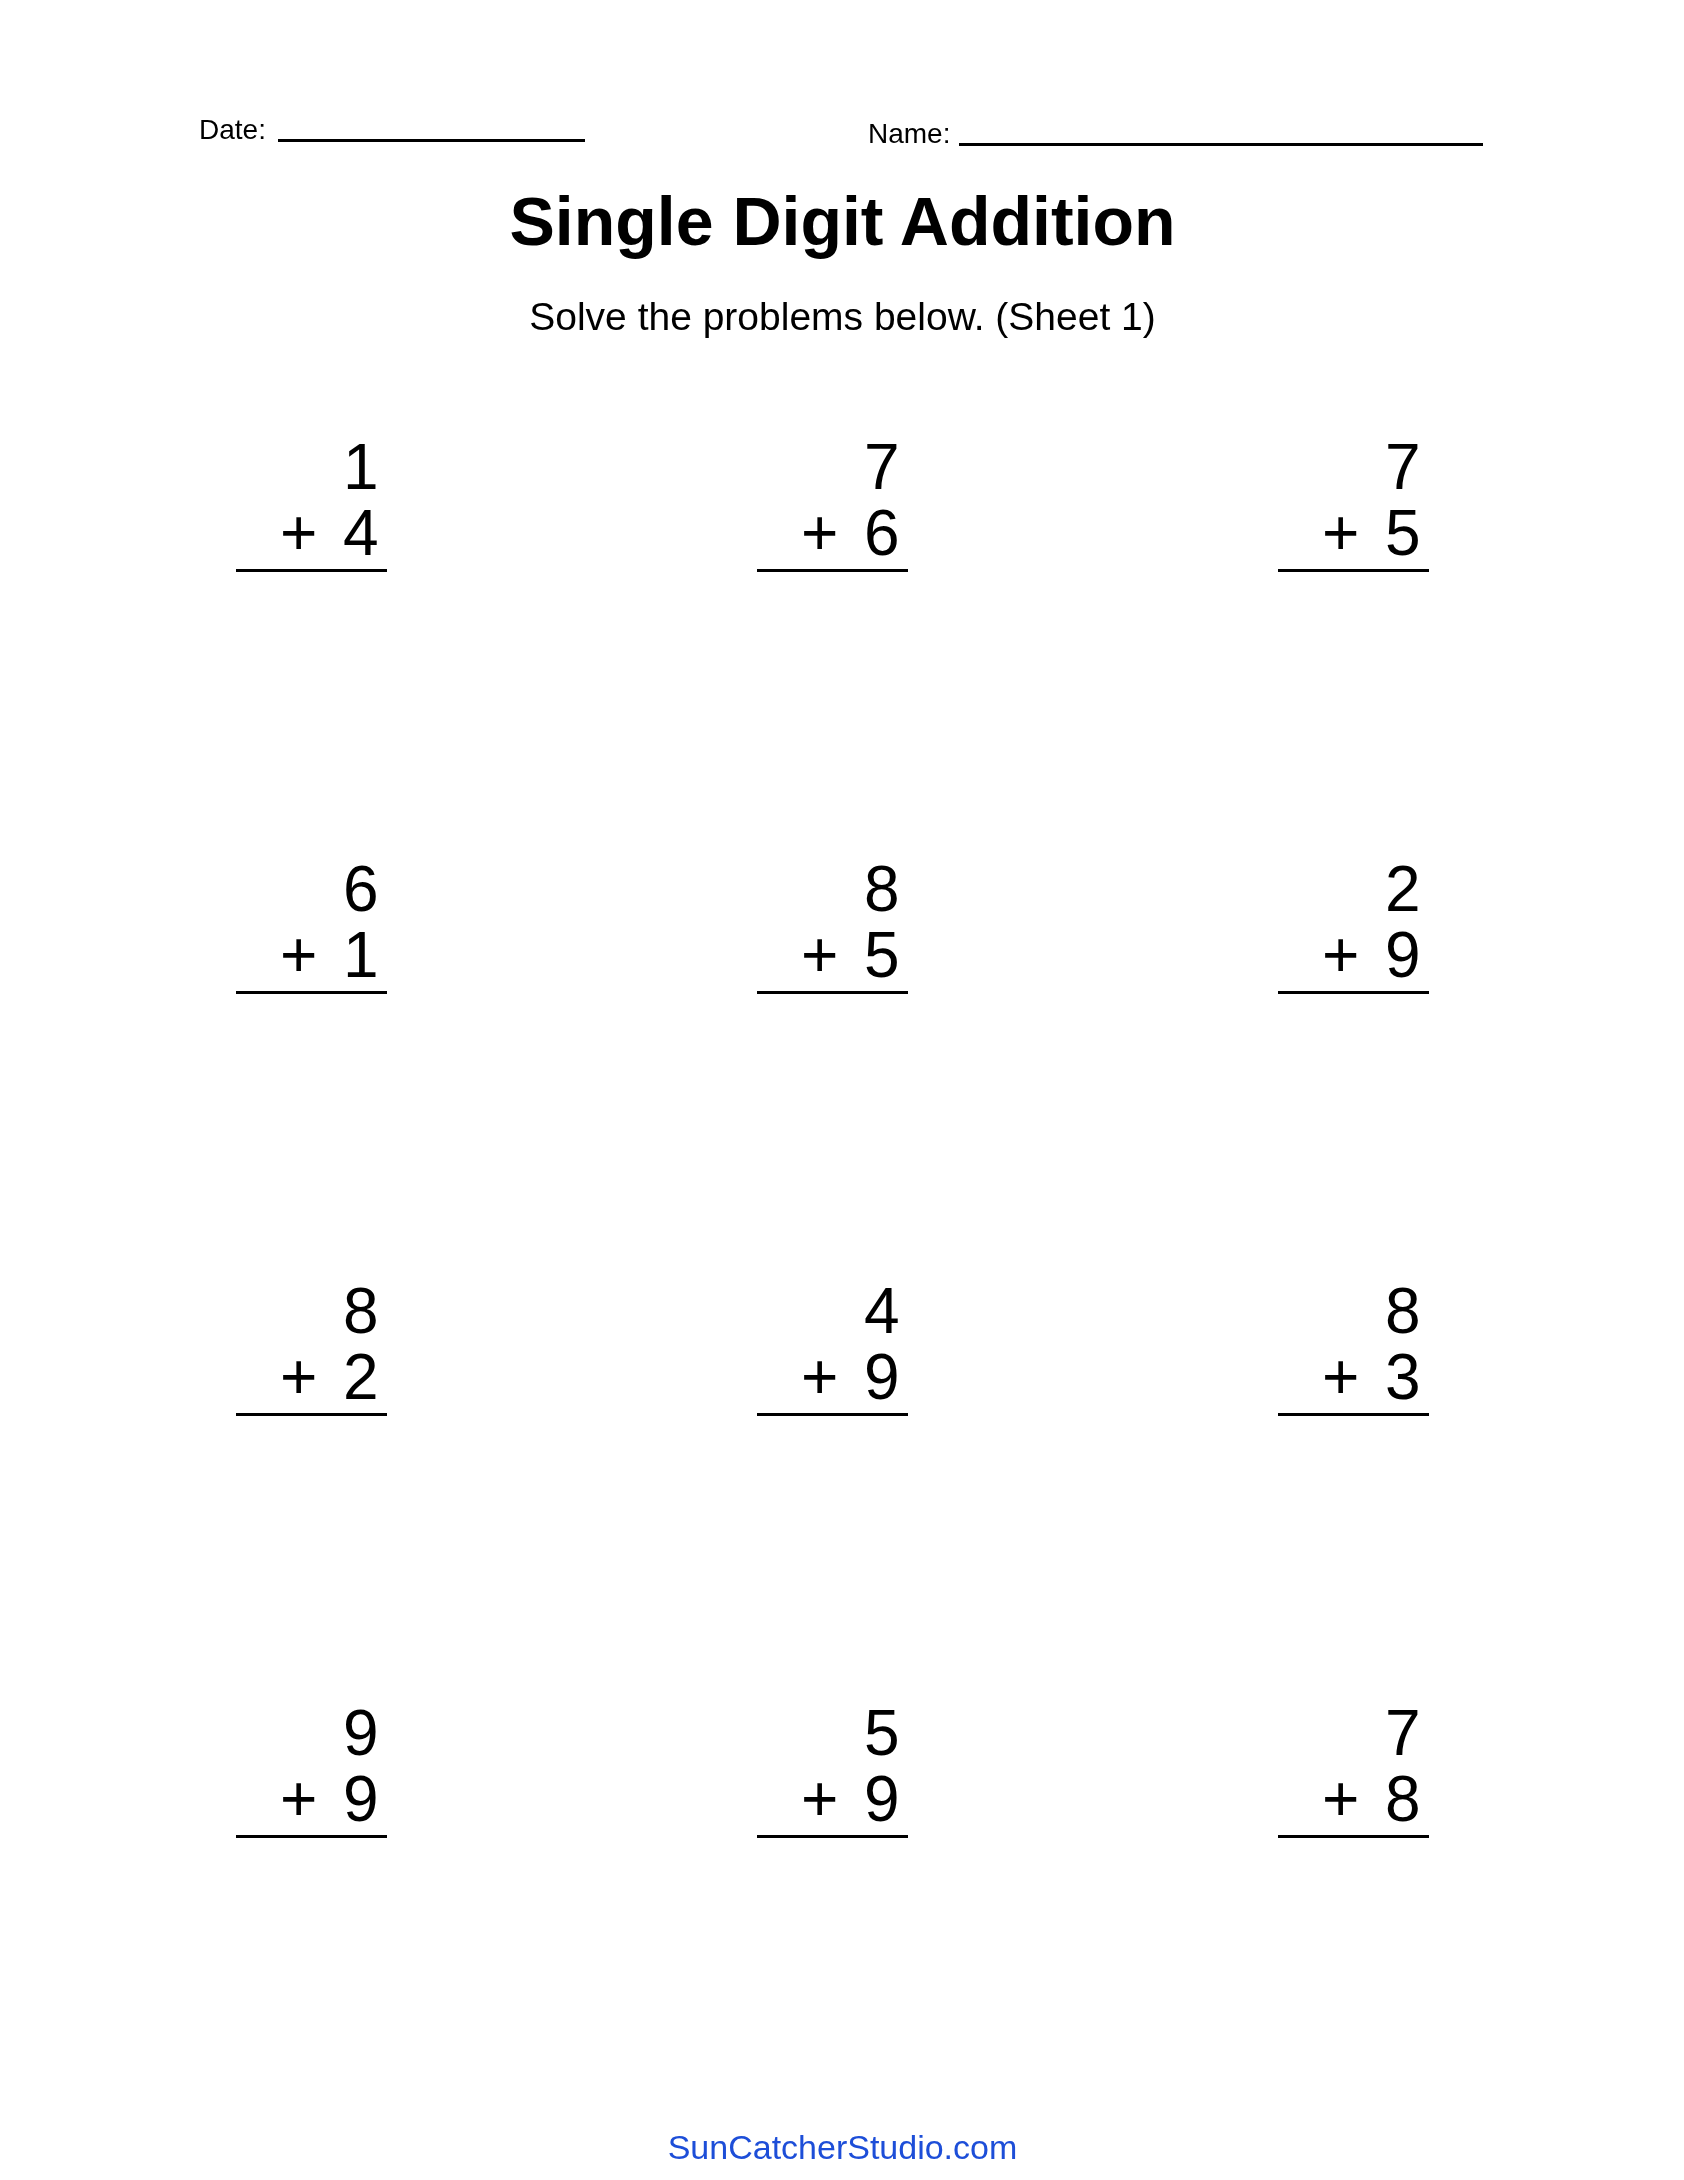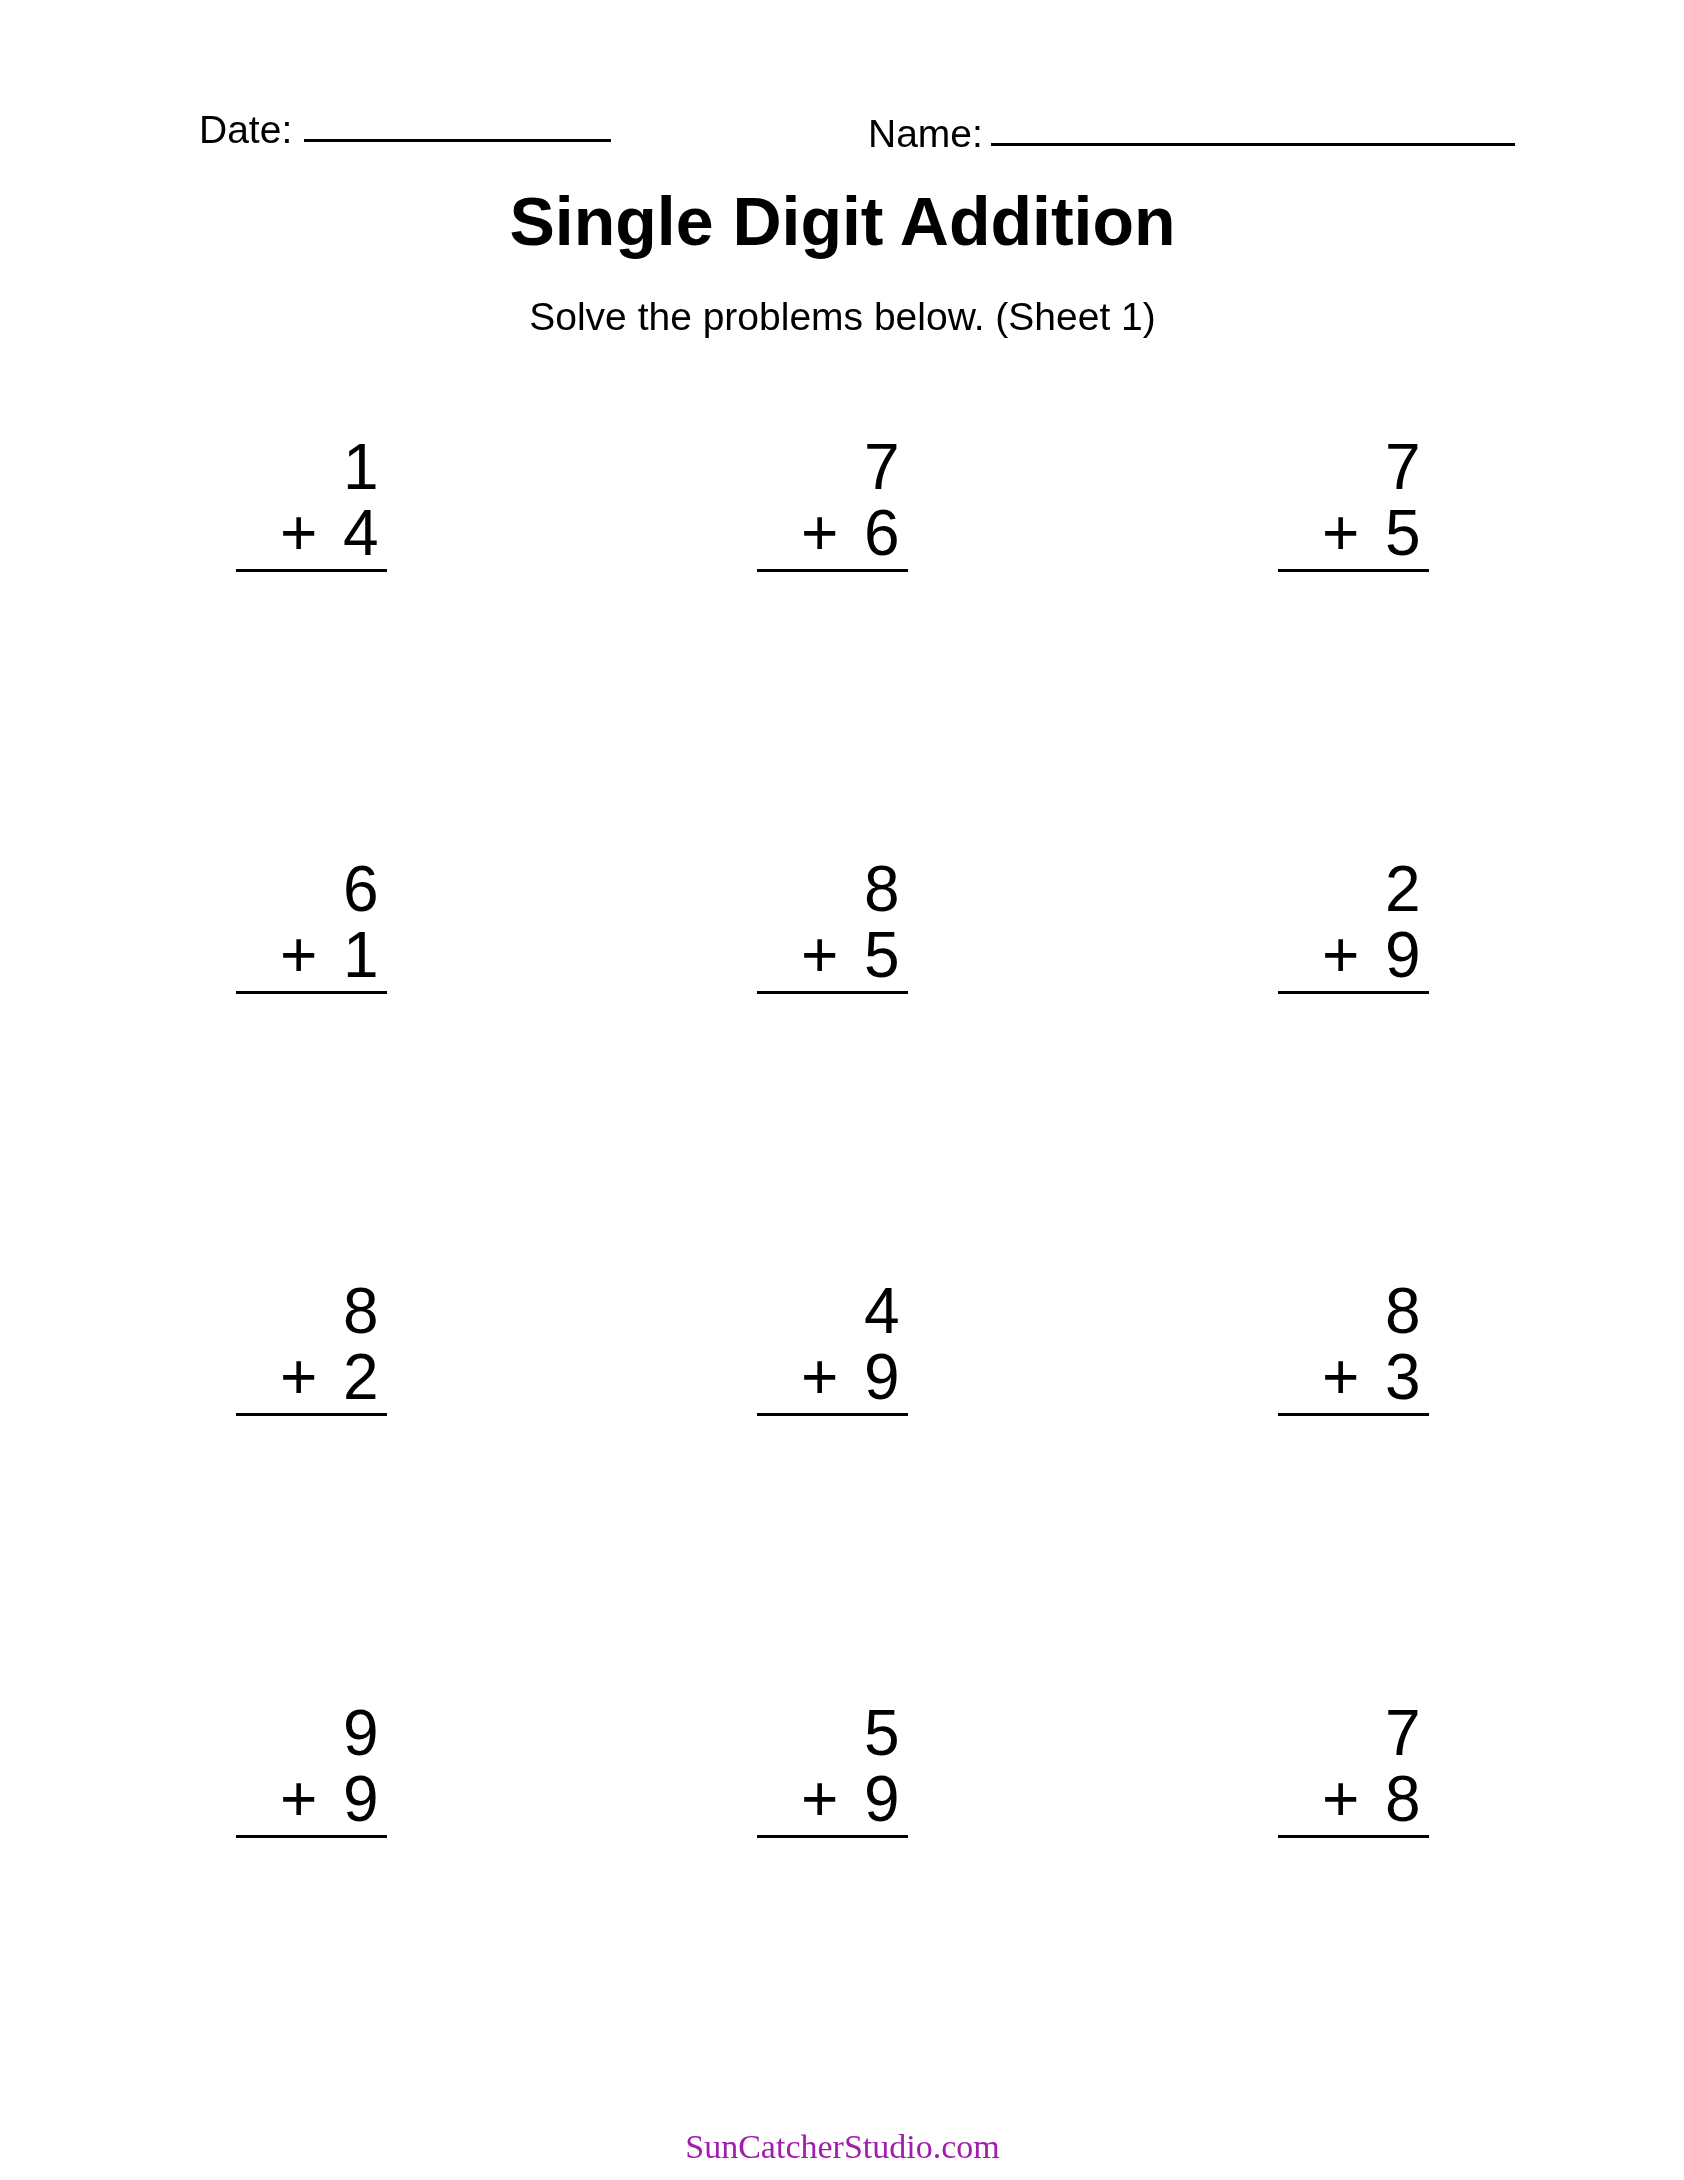--- a/index.html
+++ b/index.html
@@ -17,21 +17,21 @@
     overflow: hidden;
   }
 
   
   .field {
     position: absolute;
     display: flex;
     align-items: flex-end;
   }
   .field-label {
-    font-size: 39px;
+    font-size: 28px;
     line-height: 45px;
     white-space: nowrap;
   }
   .field-line {
     display: inline-block;
     border-bottom: 3.4px solid #000000;
     margin-bottom: 10.2px;
   }
   .date-field { left: 199px; top: 107px; }
   .date-field .field-line { width: 307px; margin-left: 12px; }
@@ -264,16 +264,16 @@
         <span class="digit">7</span>
       </div>
       <div class="num-row">
         <span class="plus">+</span><span class="digit">8</span>
       </div>
     </div>
     <div class="answer-line"></div>
   </div>
 </div>
 
-  <div class="footer" style="color: #a21caf; font-family: Liberation Serif, serif;">SunCatcherStudio.com</div>
+  <div class="footer" style="color: #1d4ed8;">SunCatcherStudio.com</div>
 
 </div>
 
 
 </body></html>

